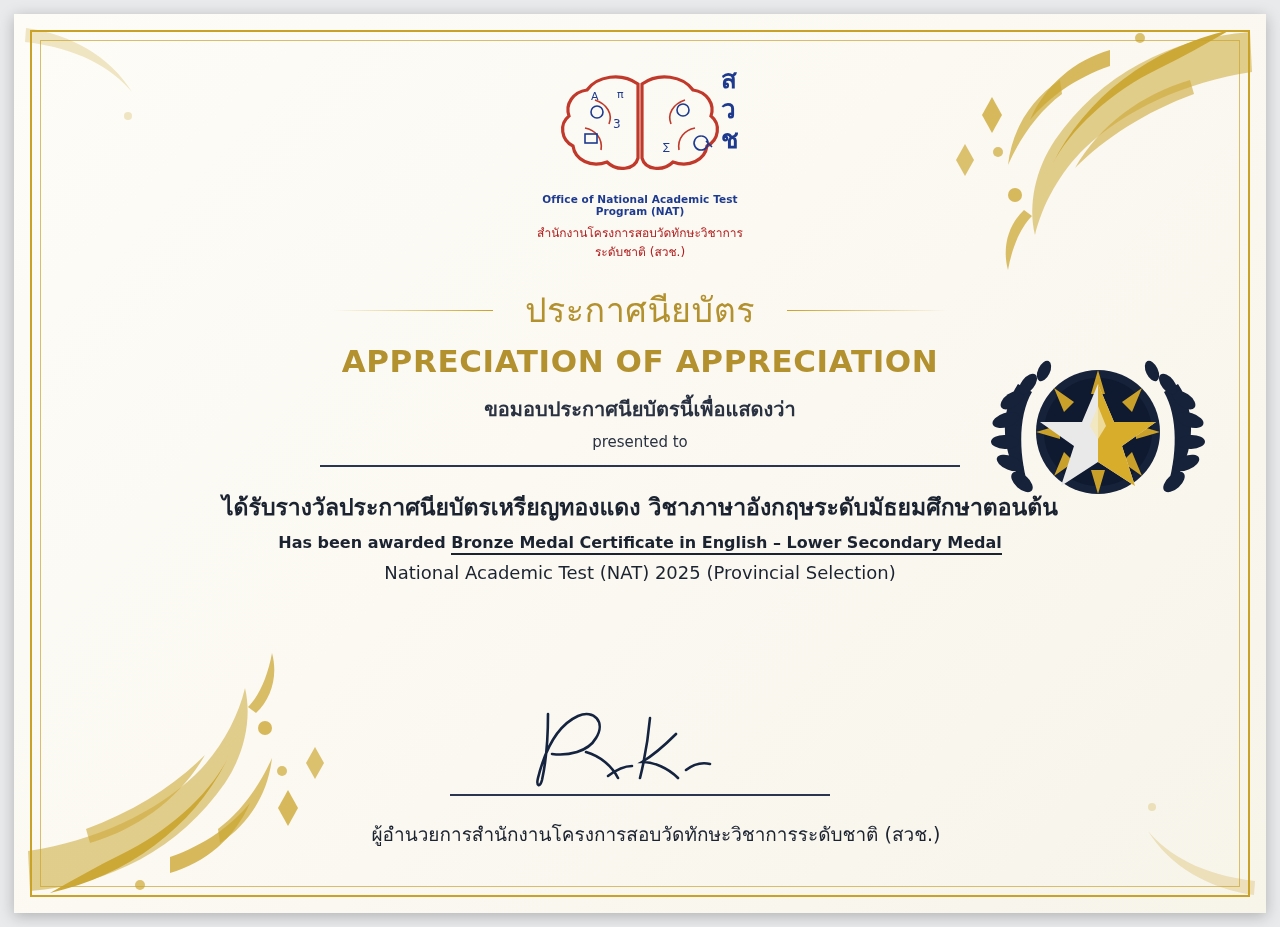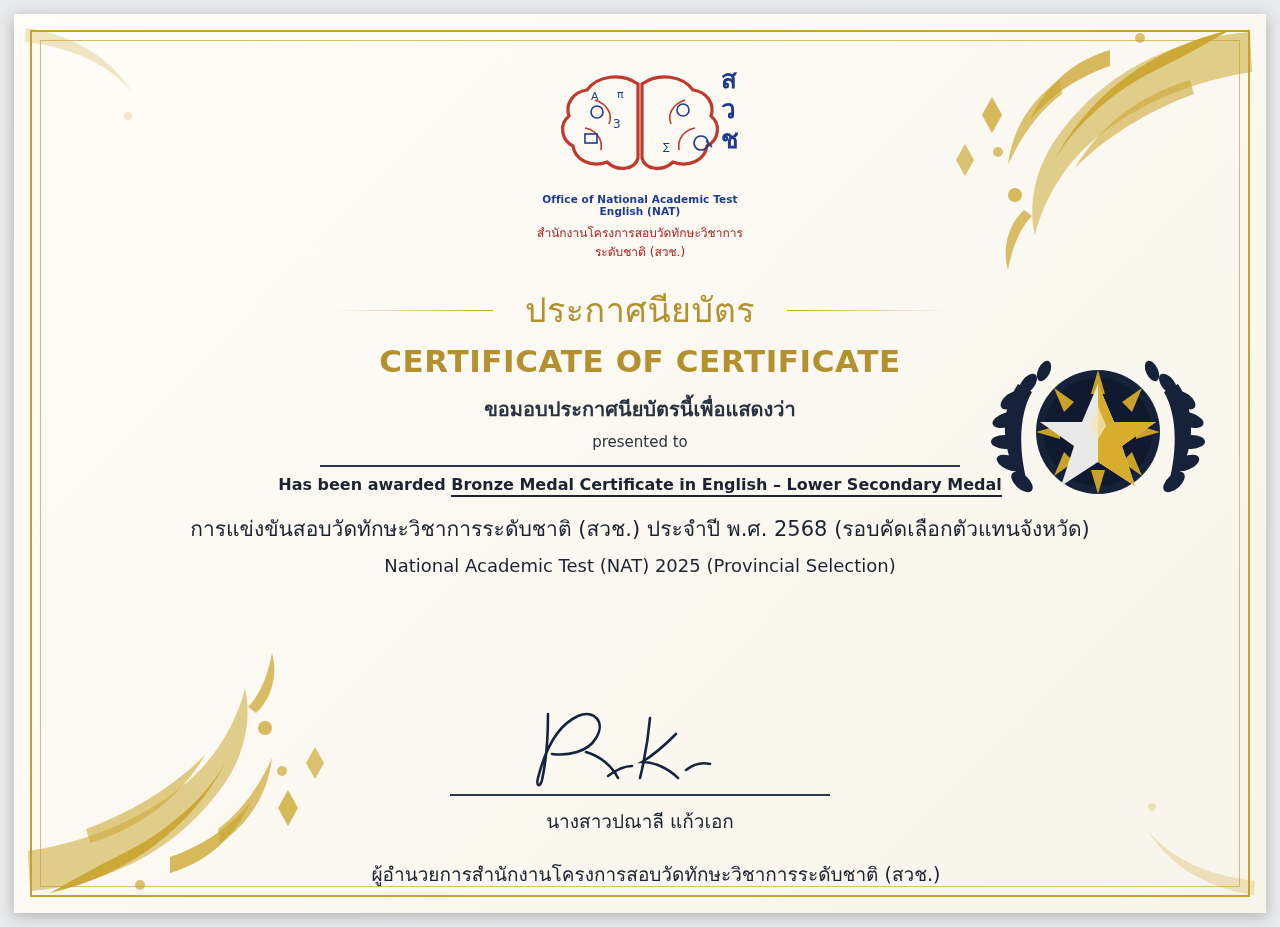--- a/index.html
+++ b/index.html
@@ -361,53 +361,52 @@
           <text x="92" y="36" font-size="11" fill="#1d3a8f" font-family="DejaVu Sans, sans-serif">π</text>
           <text x="88" y="66" font-size="12" fill="#1d3a8f" font-family="DejaVu Sans, sans-serif">3</text>
           <text x="138" y="88" font-size="10" fill="#1d3a8f" font-family="DejaVu Sans, sans-serif">∑</text>
 
           <g fill="#1d3a8f" font-family="DejaVu Sans, sans-serif" font-size="26" font-weight="bold">
             <text x="196" y="26">ส</text>
             <text x="196" y="56">ว</text>
             <text x="196" y="86">ช</text>
           </g>
         </svg>
-        <div class="logo-sub1">Office of National Academic Test English (NAT)</div>
+        <div class="logo-sub1">Office of National Academic Test Program (NAT)</div>
         <div class="logo-sub2">สำนักงานโครงการสอบวัดทักษะวิชาการระดับชาติ (สวช.)</div>
       </div>
 
       <div class="title-th">
         <span class="title-th-rule">ประกาศนียบัตร</span>
       </div>
 
-      <div class="title-en">CERTIFICATE OF CERTIFICATE</div>
+      <div class="title-en">APPRECIATION OF APPRECIATION</div>
 
       <div class="present-th">ขอมอบประกาศนียบัตรนี้เพื่อแสดงว่า</div>
       <div class="present-en">presented to</div>
 
       <div class="name-rule"></div>
 
+      <div class="award-th">ได้รับรางวัลประกาศนียบัตรเหรียญทองแดง วิชาภาษาอังกฤษระดับมัธยมศึกษาตอนต้น</div>
       <div class="award-en">
         <span>Has been awarded </span><span class="u">Bronze Medal Certificate in English – Lower Secondary Medal</span>
       </div>
 
-      <div class="event-th">การแข่งขันสอบวัดทักษะวิชาการระดับชาติ (สวช.) ประจำปี พ.ศ. 2568 (รอบคัดเลือกตัวแทนจังหวัด)</div>
       <div class="event-en">National Academic Test (NAT) 2025 (Provincial Selection)</div>
     </div>
 
     <div class="sign-block">
       <svg class="sig-svg" width="300" height="88" viewBox="0 0 300 88">
         <g fill="none" stroke="#14233f" stroke-width="2.6" stroke-linecap="round">
           <path d="M58,10 C58,34 56,58 52,76 C50,84 46,82 48,74 C54,50 66,22 88,12 C104,5 116,18 106,34 C98,48 78,52 62,50"></path>
           <path d="M96,48 C110,52 122,62 128,74"></path>
           <path d="M118,72 C126,66 134,62 142,62"></path>
           <path d="M160,14 C158,36 154,58 150,74"></path>
           <path d="M186,30 C174,42 162,52 152,58 C164,58 178,64 188,74"></path>
           <path d="M196,66 C204,60 212,58 220,60"></path>
         </g>
       </svg>
       <div class="sig-rule"></div>
-      <div class="sig-name">นางสาวปณาลี แก้วเอก</div>
       <div class="sig-role">ผู้อำนวยการสำนักงานโครงการสอบวัดทักษะวิชาการระดับชาติ (สวช.)</div>
     </div>
 
   </div>
 </div>
 
 </body></html>

